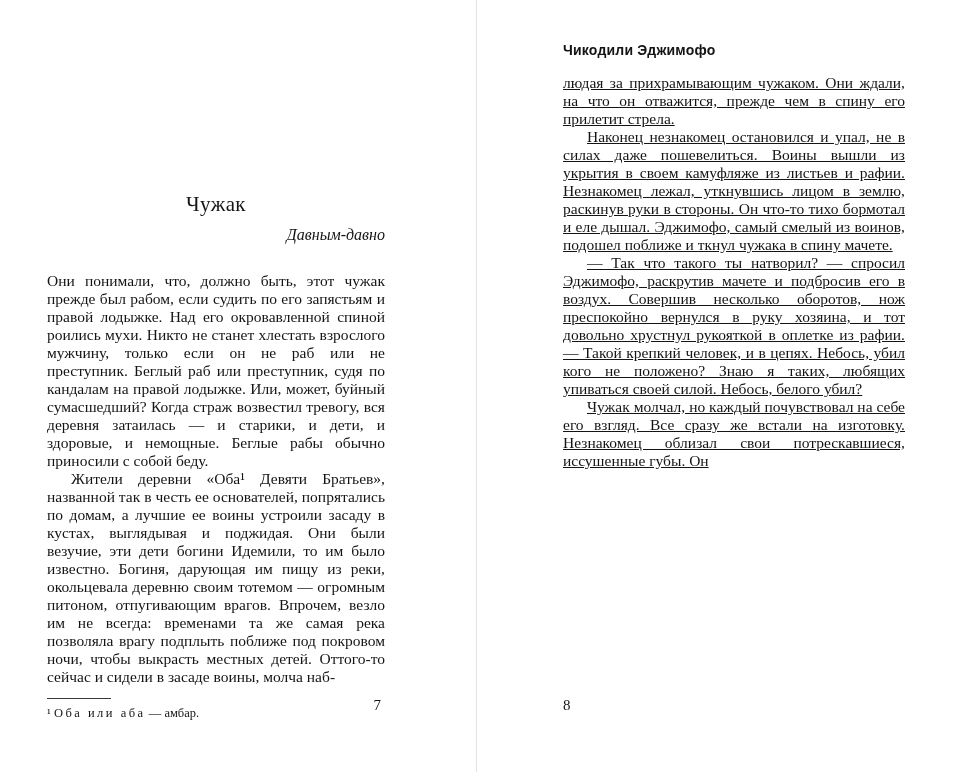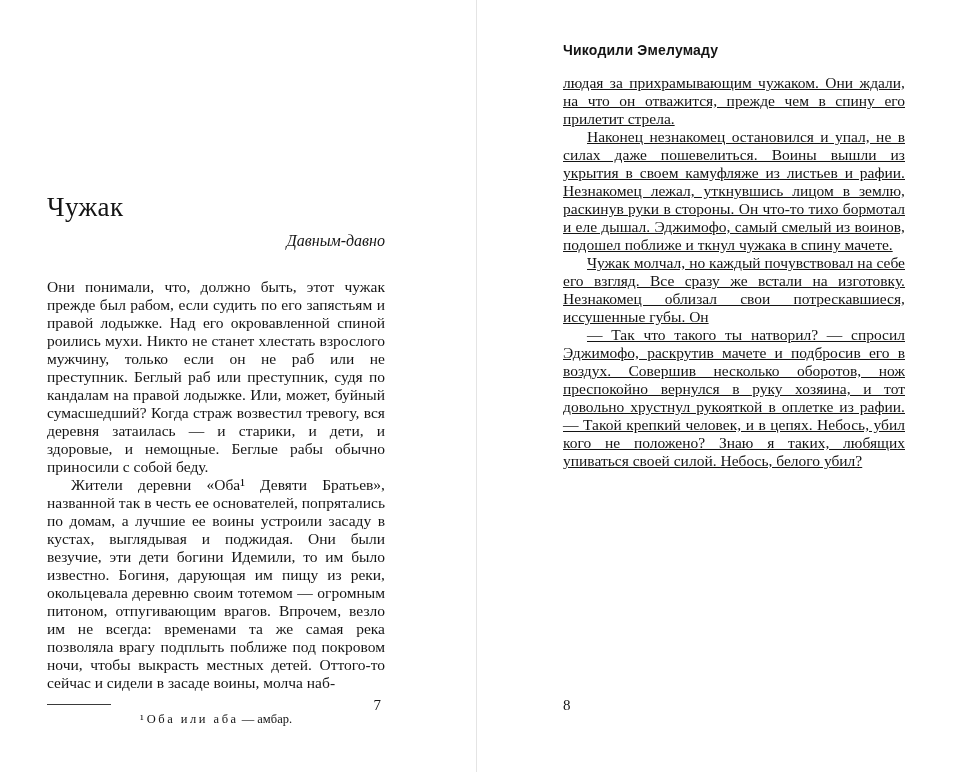--- a/index.html
+++ b/index.html
@@ -28,22 +28,22 @@
   .page {
     box-sizing: border-box;
     position: relative;
     height: 772px;
   }
   .page-left  { width: 476px; padding: 0 91px 0 47px; }
   .page-right { width: 477px; padding: 0 48px 0 87px; }
 
   .chapter-title {
     margin-top: 192px;
-    text-align: left;
-    font-size: 27px;
+    text-align: center;
+    font-size: 21px;
     font-weight: 400;
     letter-spacing: 0.4px;
   }
   .chapter-subtitle {
     margin-top: 9px;
     text-align: right;
     font-style: italic;
     font-size: 16px;
   }
   .body-text {
@@ -57,21 +57,21 @@
 
   .running-header {
     padding-top: 42px;
     font-family: "Liberation Sans", sans-serif;
     font-size: 14px;
     font-weight: 600;
     letter-spacing: 0.2px;
   }
   .page-right .body-text { margin-top: 16px; text-decoration: underline; }
 
-  .footnote-block { margin-top: 12px; text-align: center; }
+  .footnote-block { margin-top: 12px; }
   .footnote-rule {
     width: 64px;
     height: 1px;
     background: #3a3a3a;
     margin-bottom: 7px;
   }
   .footnote {
     font-size: 12.5px;
     line-height: 15px;
   }
@@ -105,26 +105,26 @@
         <span>¹</span>
         <span class="sp">Оба или аба</span>
         <span>— амбар.</span>
       </div>
     </div>
 
     <div class="pagenum pagenum-left">7</div>
   </div>
 
   <div class="page page-right">
-    <div class="running-header">Чикодили Эмелумаду</div>
+    <div class="running-header">Чикодили Эджимофо</div>
 
     <div class="body-text">
       <p>людая за прихрамывающим чужаком. Они ждали, на что он отважится, прежде чем в спину его прилетит стрела.</p>
       <p class="indent">Наконец незнакомец остановился и упал, не в силах даже пошевелиться. Воины вышли из укрытия в своем камуфляже из листьев и рафии. Незнакомец лежал, уткнувшись лицом в землю, раскинув руки в стороны. Он что-то тихо бормотал и еле дышал. Эджимофо, самый смелый из воинов, подошел поближе и ткнул чужака в спину мачете.</p>
+      <p class="indent">— Так что такого ты натворил? — спросил Эджимофо, раскрутив мачете и подбросив его в воздух. Совершив несколько оборотов, нож преспокойно вернулся в руку хозяина, и тот довольно хрустнул рукояткой в оплетке из рафии. — Такой крепкий человек, и в цепях. Небось, убил кого не положено? Знаю я таких, любящих упиваться своей силой. Небось, белого убил?</p>
       <p class="indent">Чужак молчал, но каждый почувствовал на себе его взгляд. Все сразу же встали на изготовку. Незнакомец облизал свои потрескавшиеся, иссушенные губы. Он</p>
-      <p class="indent">— Так что такого ты натворил? — спросил Эджимофо, раскрутив мачете и подбросив его в воздух. Совершив несколько оборотов, нож преспокойно вернулся в руку хозяина, и тот довольно хрустнул рукояткой в оплетке из рафии. — Такой крепкий человек, и в цепях. Небось, убил кого не положено? Знаю я таких, любящих упиваться своей силой. Небось, белого убил?</p>
     </div>
 
     <div class="pagenum pagenum-right">8</div>
   </div>
 
   <div class="page-divider"></div>
 </div>
 
 </body></html>

